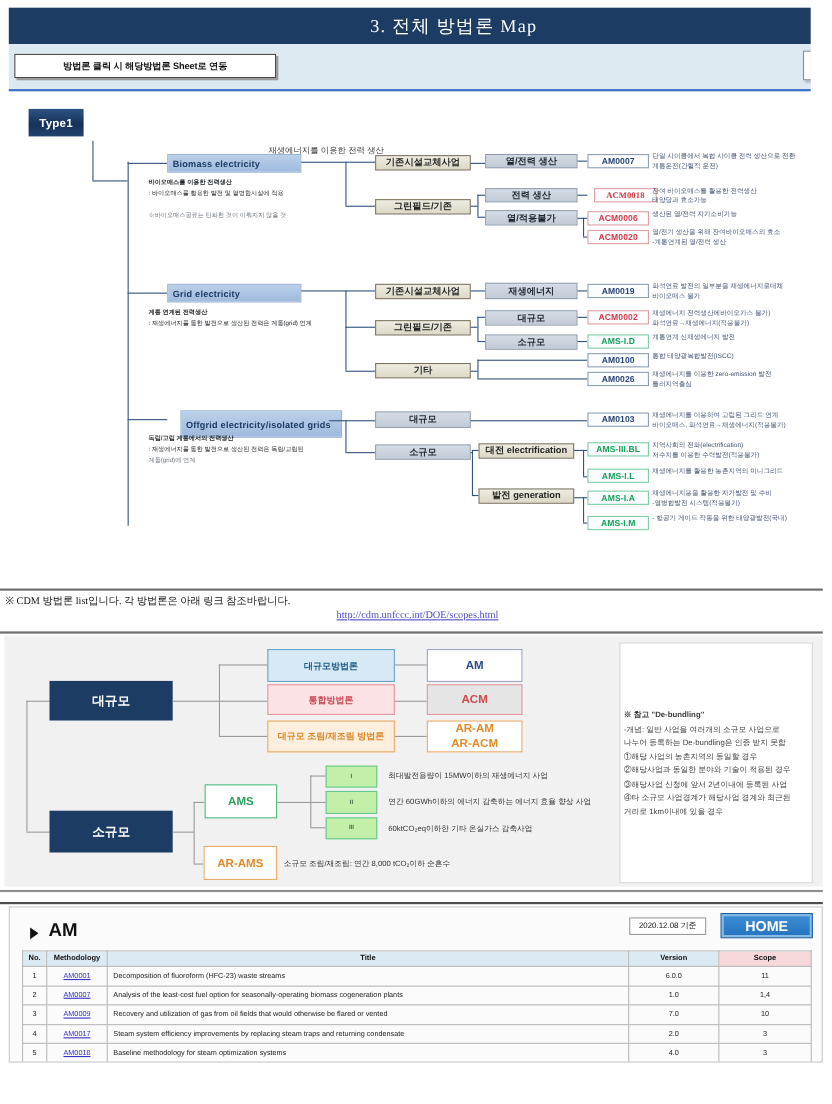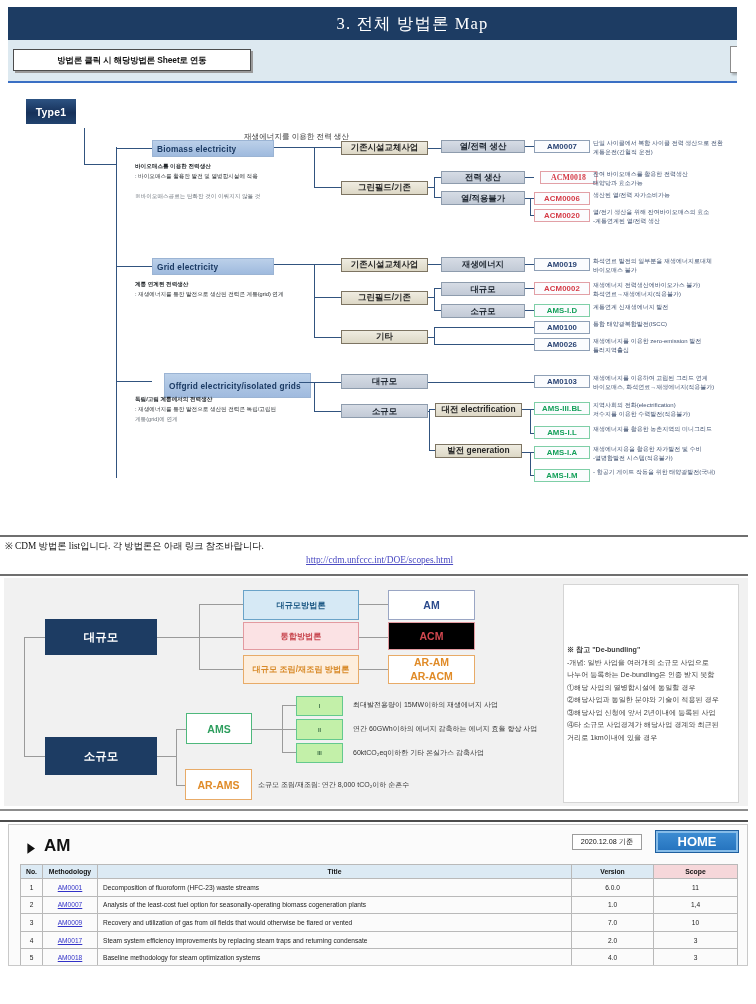--- a/index.html
+++ b/index.html
@@ -78,21 +78,21 @@
   .d2-side{left:563px;top:584px;width:176px;height:219px;background:#ffffff;
            border:1px solid #d5d5d5;}
 
   .n-big{background:#1d3c63;color:#ffffff;font-weight:bold;
          display:flex;align-items:center;justify-content:center;}
   .nbox.n-big{font-size:11.5px;}
   .n-blue{border:1px solid #6aa3c8;background:#d6e9f5;color:#1f5b86;}
   .n-pink{border:1px solid #e39aa0;background:#fbe2e4;color:#c94a52;}
   .n-orange{border:1px solid #e8ab68;background:#fdeedd;color:#d88a28;}
   .n-out{border:1px solid #9aa6c4;background:#ffffff;color:#2b4a8c;}
-  .n-outr{border:1px solid #e39aa0;background:#000000;color:#d1474f;}
+  .n-outr{border:1px solid #e39aa0;background:#e5e5e5;color:#d1474f;}
   .n-outo{border:1px solid #e8ab68;background:#ffffff;color:#e08b28;}
   .n-green{border:1px solid #4eb87c;background:#ffffff;color:#2e9e5e;}
   .n-greenf{border:1px solid #64c98e;background:#c3f0a9;color:#3b6b45;}
   .nbox.n-greenf{font-size:5.5px;}
   .nbox{display:flex;align-items:center;justify-content:center;font-size:8.2px;font-weight:bold;}
   .nbox.n-out,.nbox.n-outr,.nbox.n-green,.nbox.n-outo{font-size:10.5px;}
   .gline{background:#9a9a9a;}
   div.abs.gline{width:1px;}
   .hline.gline{height:1px;}
   .d2txt{font-size:7px;color:#333;}
@@ -406,19 +406,19 @@
           </tr>
         </tbody>
     </table>
   </div>
 
   <div class="abs src">출처 : 한국에너지공단</div>
 <div class="abs side-txt" style="left: 567px; top: 644px; width: 170px;">
       <div style="font-weight: bold;">※ 참고 "De-bundling"</div>
       <div>-개념: 일반 사업을 여러개의 소규모 사업으로</div>
       <div>  나누어 등록하는 De-bundling은 인증 받지 못함</div>
-      <div>①해당 사업의 열병합시설에 동일할 경우</div>
+      <div>①해당 사업의 농촌지역의 동일할 경우</div>
       <div>②해당사업과 동일한 분야와 기술이 적용된 경우</div>
       <div>③해당사업 신청에 앞서 2년이내에 등록된 사업</div>
       <div>④타 소규모 사업경계가 해당사업 경계와 최근된</div>
       <div>   거리로 1km이내에 있을 경우</div>
     </div>
   </div>
 
 </body></html>

